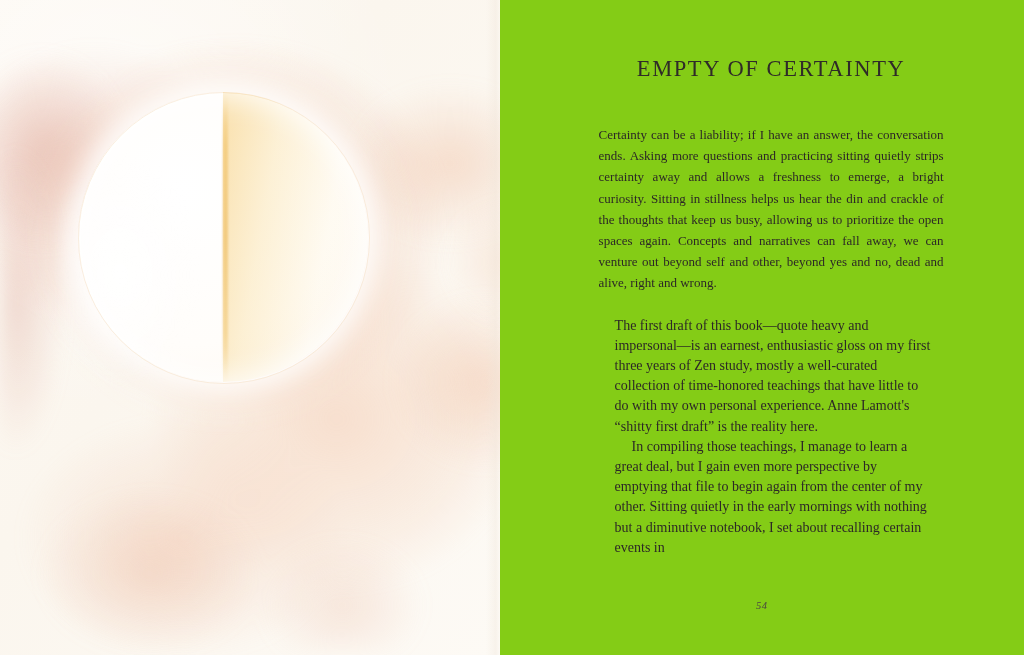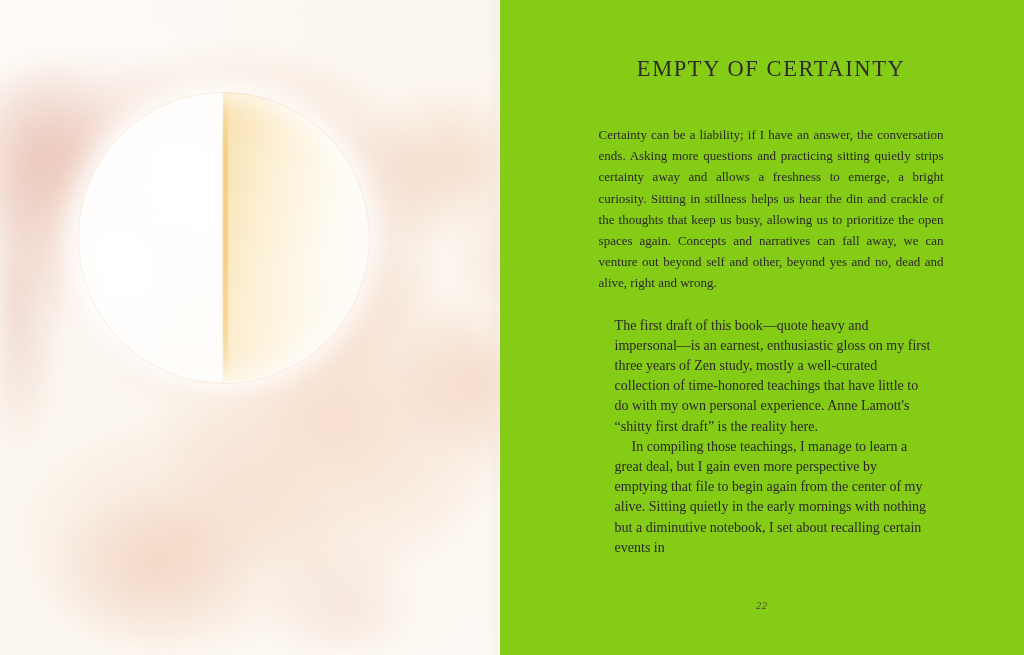--- a/index.html
+++ b/index.html
@@ -205,23 +205,23 @@
 
   <div class="page-right">
     <div class="text-column">
 
       <h1 class="chapter-title">EMPTY OF CERTAINTY</h1>
 
       <p class="para">Certainty can be a liability; if I have an answer, the conversation ends. Asking more questions and practicing sitting quietly strips certainty away and allows a freshness to emerge, a bright curiosity. Sitting in stillness helps us hear the din and crackle of the thoughts that keep us busy, allowing us to prioritize the open spaces again. Concepts and narratives can fall away, we can venture out beyond self and other, beyond yes and no, dead and alive, right and wrong.</p>
 
       <div class="block-quote">
         <p>The first draft of this book—quote heavy and impersonal—is an earnest, enthusiastic gloss on my first three years of Zen study, mostly a well-curated collection of time-honored teachings that have little to do with my own personal experience. Anne Lamott's “shitty first draft” is the reality here.</p>
-        <p class="indented">In compiling those teachings, I manage to learn a great deal, but I gain even more perspective by emptying that file to begin again from the center of my alive. Sitting quietly in the early mornings with nothing but a diminutive notebook, I set about recalling certain events in</p>
+        <p class="indented">In compiling those teachings, I manage to learn a great deal, but I gain even more perspective by emptying that file to begin again from the center of my other. Sitting quietly in the early mornings with nothing but a diminutive notebook, I set about recalling certain events in</p>
       </div>
 
     </div>
 
     <div class="folio">
-      <span class="folio-inner">22</span>
+      <span class="folio-inner">54</span>
     </div>
   </div>
 
 </div>
 
 </body></html>

